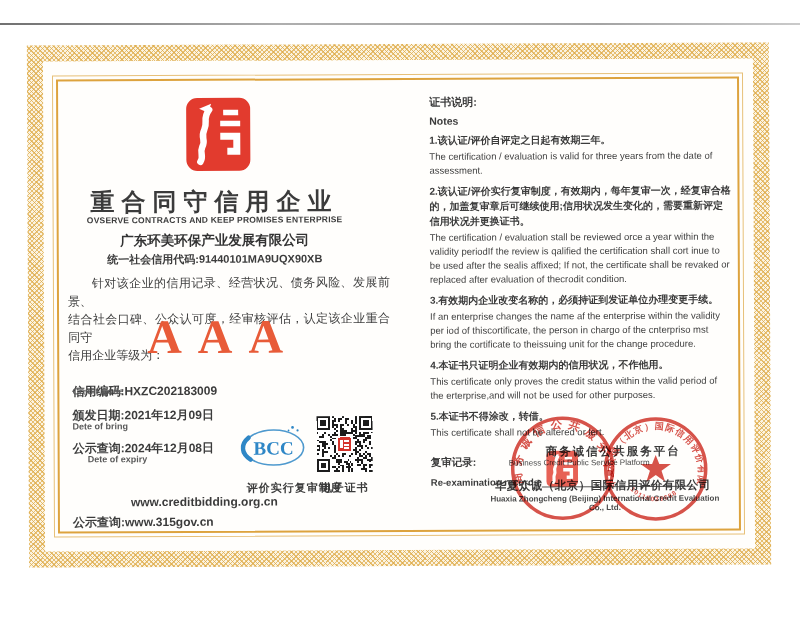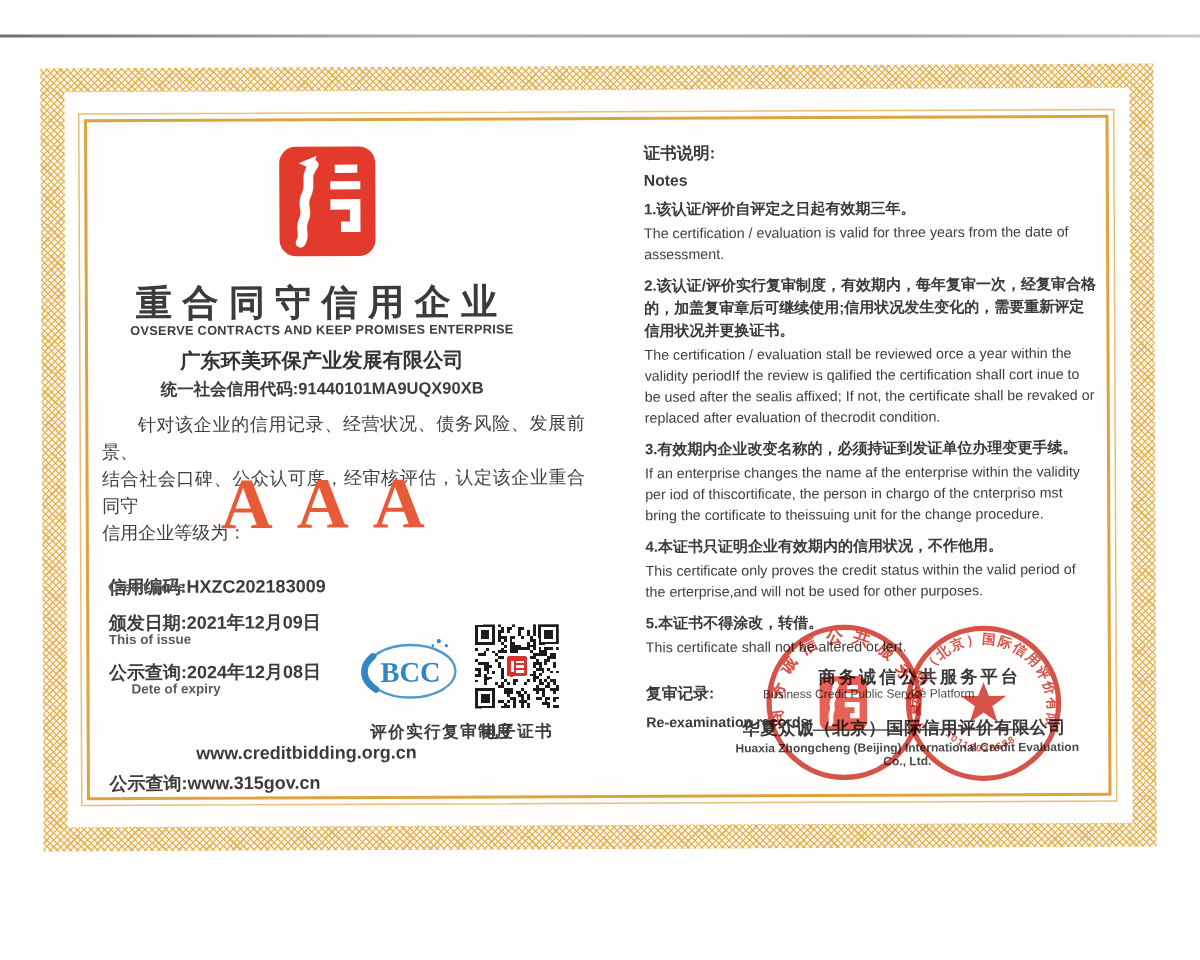--- a/index.html
+++ b/index.html
@@ -88,21 +88,21 @@
       <div>结合社会口碑、公众认可度，经审核评估，认定该企业重合同守</div>
       <div>信用企业等级为：</div>
     </div>
 
     <div class="abs grade">AAA</div>
 
     <div class="abs cn-line" style="left:44px;top:326px;margin-top:12px;">信用编码:HXZC202183009</div>
     <div class="abs en-sub" style="left:44px;top:341px;">Credit Code</div>
 
     <div class="abs cn-line" style="left:44px;top:362px;">颁发日期:2021年12月09日</div>
-    <div class="abs en-sub" style="left:44px;top:376px;">This of issue</div>
+    <div class="abs en-sub" style="left:44px;top:376px;">Dete of bring</div>
 
     <div class="abs cn-line" style="left:44px;top:395px;">公示查询:2024年12月08日</div>
     <div class="abs en-sub" style="left:44px;top:409px;margin-left:15px;">Dete of expiry</div>
 
     <div class="abs cn-line" style="left:44px;top:440px;margin-top:29px;">公示查询:www.315gov.cn</div>
     <div class="abs cn-line" style="left:102px;top:450px;">www.creditbidding.org.cn</div>
 
     <svg class="abs" style="left:212px;top:376px;" width="66" height="52" viewBox="0 0 66 52">
       <ellipse cx="33" cy="27" rx="30" ry="17.5" fill="none" stroke="#2f87c6" stroke-width="1.6" opacity=".85"></ellipse>
       <path d="M 10 39 A 30 17.5 0 0 1 8 17" fill="none" stroke="#2f87c6" stroke-width="4.5" stroke-linecap="round"></path>

